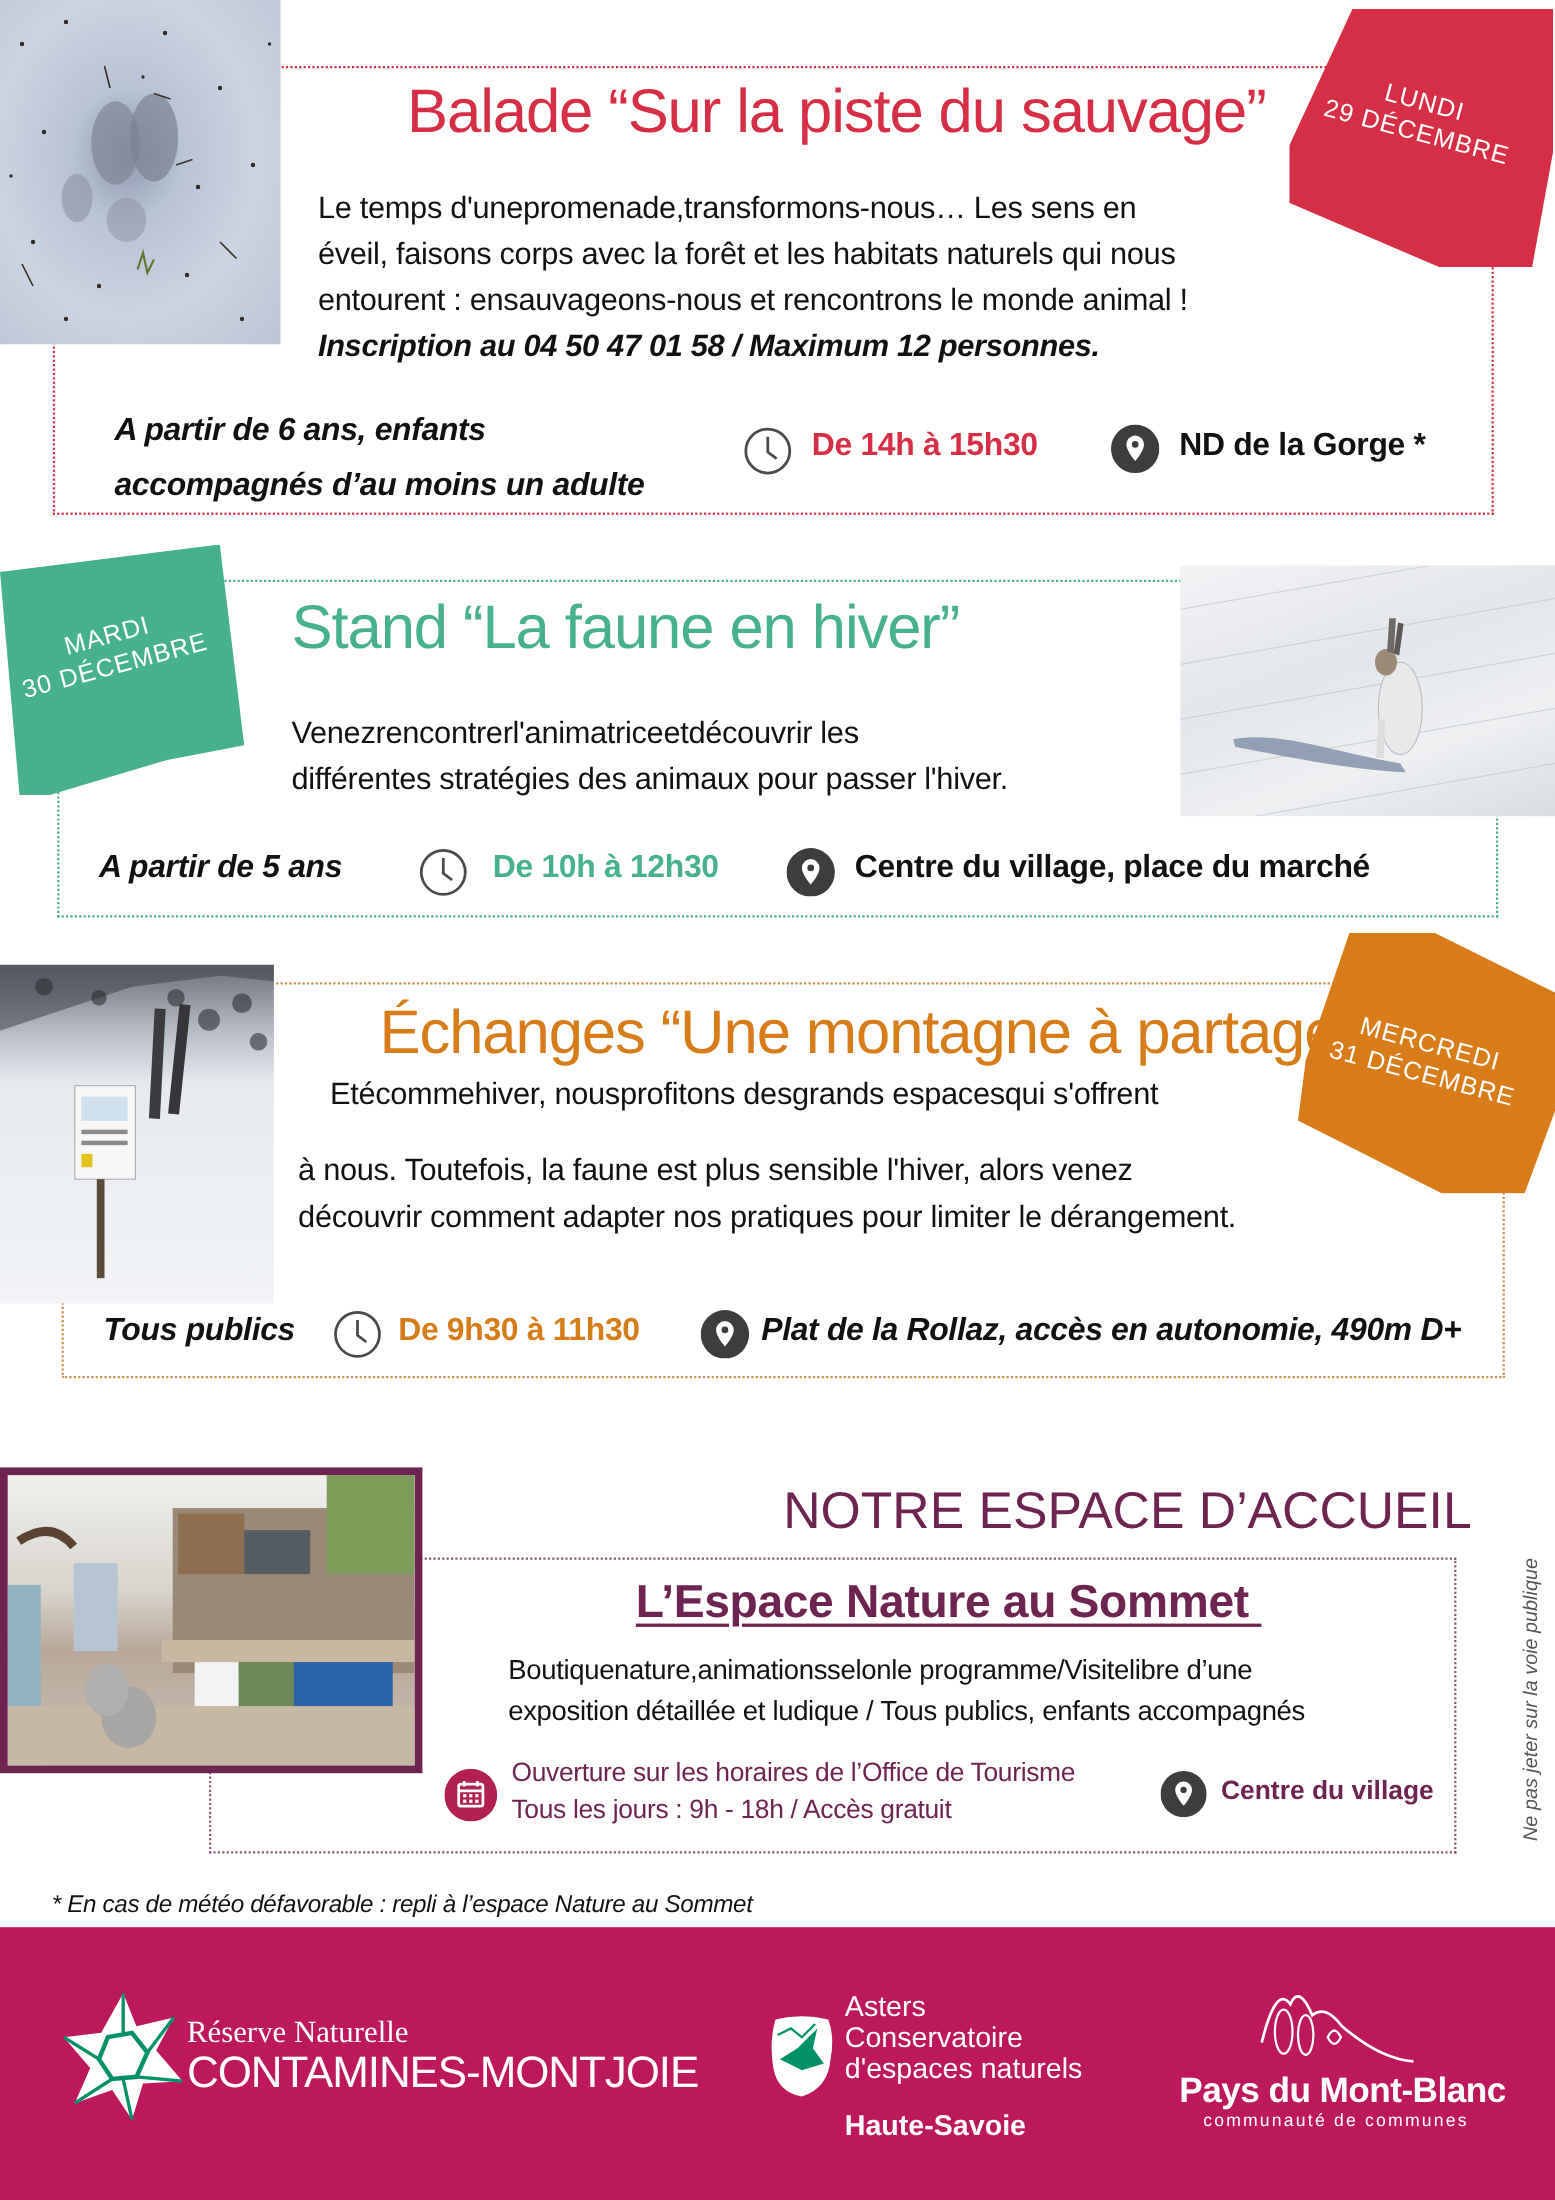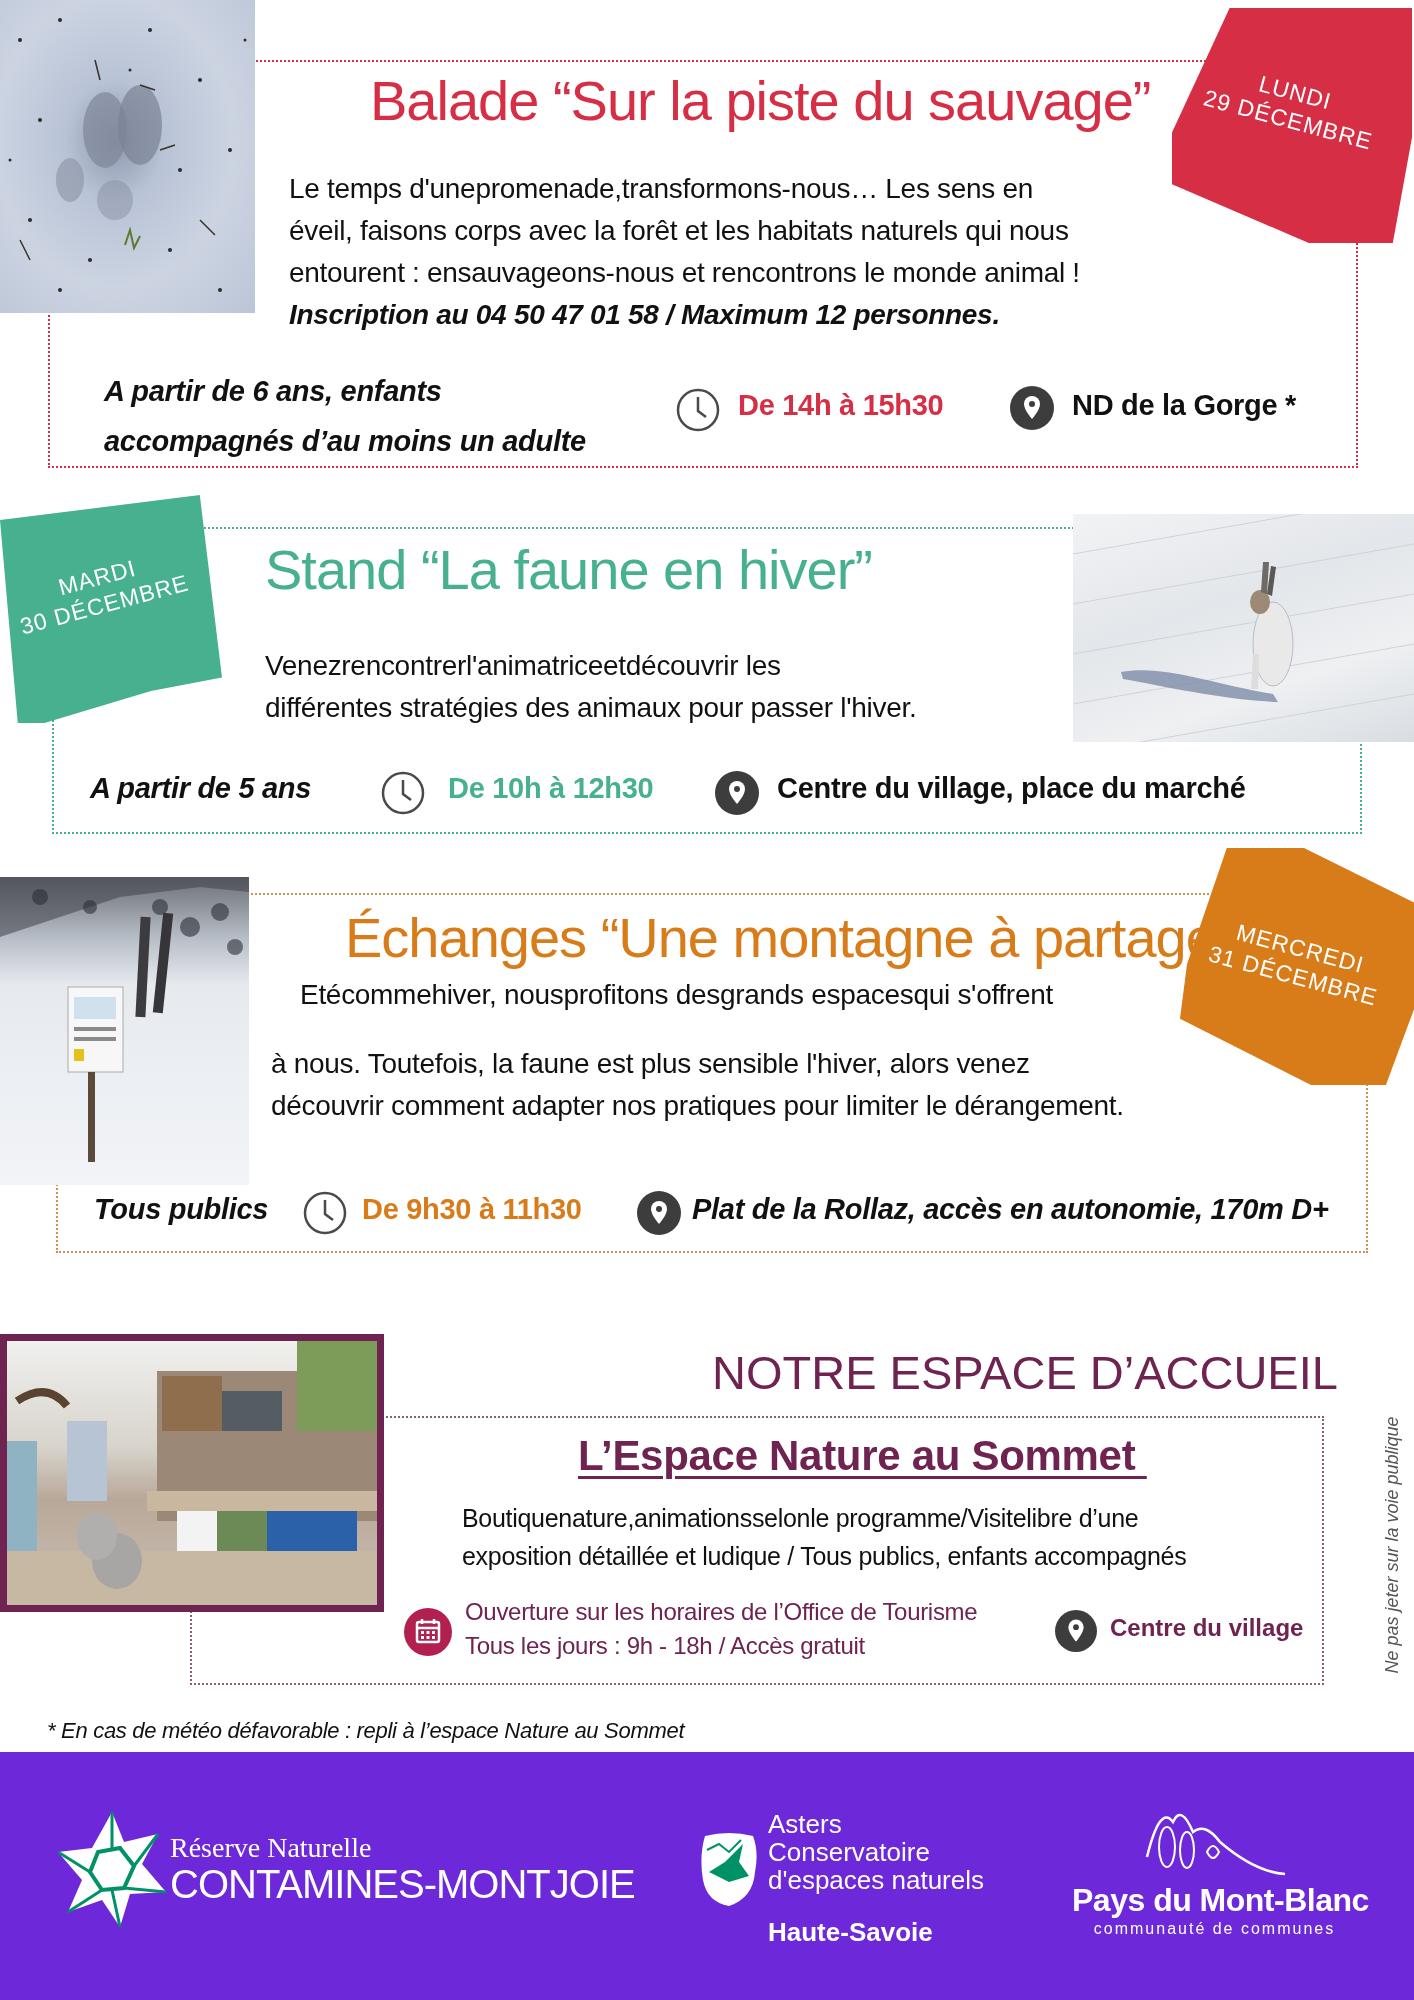--- a/index.html
+++ b/index.html
@@ -9,21 +9,21 @@
   .frame { position: absolute; border: 2px dotted; }
   .title { position: absolute; font-family: "Liberation Sans Narrow", "Liberation Sans", sans-serif; font-stretch: condensed; white-space: nowrap; letter-spacing: -1px; }
   .body-text { position: absolute; font-size: 28px; line-height: 42px; color: #111; letter-spacing: -0.3px; }
   .bold-italic { font-weight: bold; font-style: italic; }
   .info { position: absolute; font-size: 29px; font-weight: bold; white-space: nowrap; letter-spacing: -0.3px; }
   .badge { position: absolute; color: #fff; display: flex; align-items: center; justify-content: center; text-align: center; font-size: 23px; line-height: 28px; letter-spacing: 1px; }
   .badge-text { transform-origin: center; }
   .photo { position: absolute; overflow: hidden; }
   .clock { position: absolute; width: 44px; height: 44px; }
   .pin { position: absolute; width: 44px; height: 44px; }
-  .footer { position: absolute; left: 0; top: 1752px; width: 1414px; height: 248px; background: #6d28d9; }
+  .footer { position: absolute; left: 0; top: 1752px; width: 1414px; height: 248px; background: #be185d; }
 </style>
 </head>
 <body>
 
 <div class="frame" style="left:48px; top:60px; width:1310px; height:408px; border-color:#d62e45;"></div>
 
 <div class="photo" style="left:0; top:0; width:255px; height:313px; background: radial-gradient(ellipse at 45% 45%, #8d96ab 0%, #b9c3d6 25%, #ccd4e2 60%, #bcc5d6 100%);">
   <svg width="255" height="313" viewBox="0 0 255 313">
     <ellipse cx="105" cy="130" rx="22" ry="38" fill="#7f8799" opacity="0.7"></ellipse>
     <ellipse cx="140" cy="125" rx="22" ry="40" fill="#7a8295" opacity="0.7"></ellipse>
@@ -185,21 +185,21 @@
   <circle cx="22" cy="22" r="20" fill="none" stroke="#4a4a4a" stroke-width="2.5"></circle>
   <path d="M22 9 V23 L30 29" fill="none" stroke="#4a4a4a" stroke-width="2.5"></path>
 </svg>
 <div class="info" style="left:362px; top:1193px; color:#d87b19;text-align:center;">De 9h30 à 11h30</div>
 
 <svg class="pin" style="left:637px; top:1191px;" viewBox="0 0 44 44">
   <circle cx="22" cy="22" r="22" fill="#3d3d3d"></circle>
   <path d="M22 10 a8 8 0 0 1 8 8 c0 6 -8 15 -8 15 s-8 -9 -8 -15 a8 8 0 0 1 8 -8z" fill="#fff"></path>
   <circle cx="22" cy="18" r="3" fill="#3d3d3d"></circle>
 </svg>
-<div class="info bold-italic" style="left:692px; top:1193px; color:#111;">Plat de la Rollaz, accès en autonomie, 170m D+</div>
+<div class="info bold-italic" style="left:692px; top:1193px; color:#111;">Plat de la Rollaz, accès en autonomie, 490m D+</div>
 
 <div class="abs" style="left:712px; top:1345px; font-size:47px; font-weight:normal; color:#6e2350; white-space:nowrap; letter-spacing:0px;">NOTRE ESPACE D’ACCUEIL</div>
 
 <div class="frame" style="left:190px; top:1416px; width:1134px; height:269px; border-color:#8a5a78;"></div>
 
 <div class="photo" style="left:0; top:1334px; width:384px; height:278px; border:7px solid #6e2350; background: linear-gradient(180deg, #f0f0ee 0%, #d8d4cc 40%, #b9a89a 60%, #c9bfb2 100%);">
   <svg width="370" height="264" viewBox="0 0 370 264">
     <rect x="150" y="30" width="220" height="150" fill="#9b8876"></rect>
     <rect x="155" y="35" width="60" height="55" fill="#8f6e4e"></rect>
     <rect x="215" y="50" width="60" height="40" fill="#555c63"></rect>

